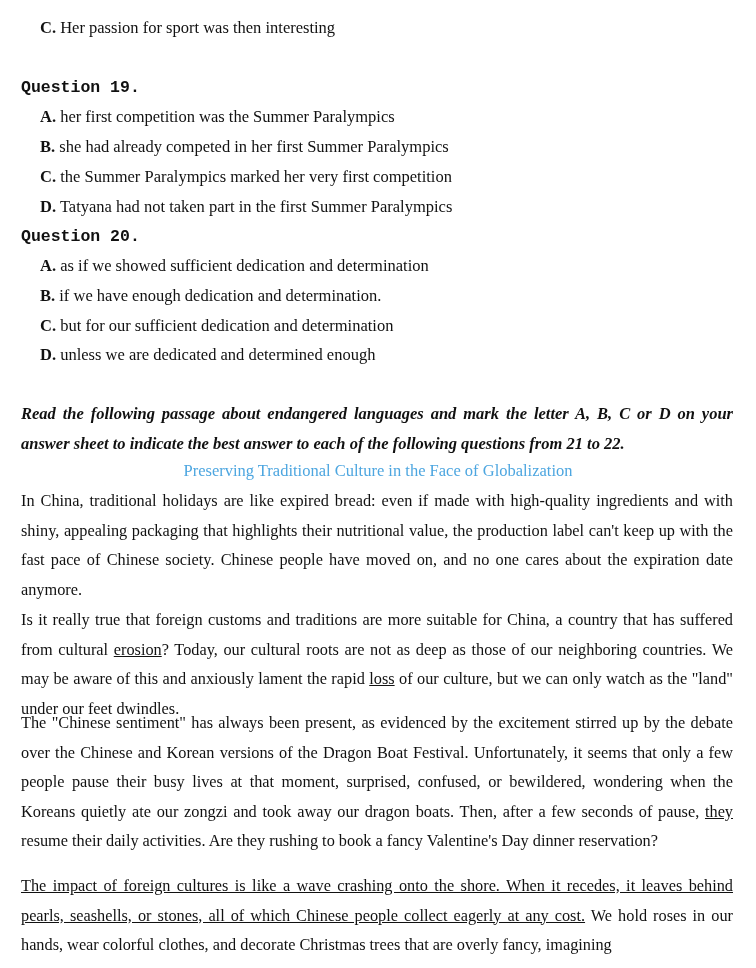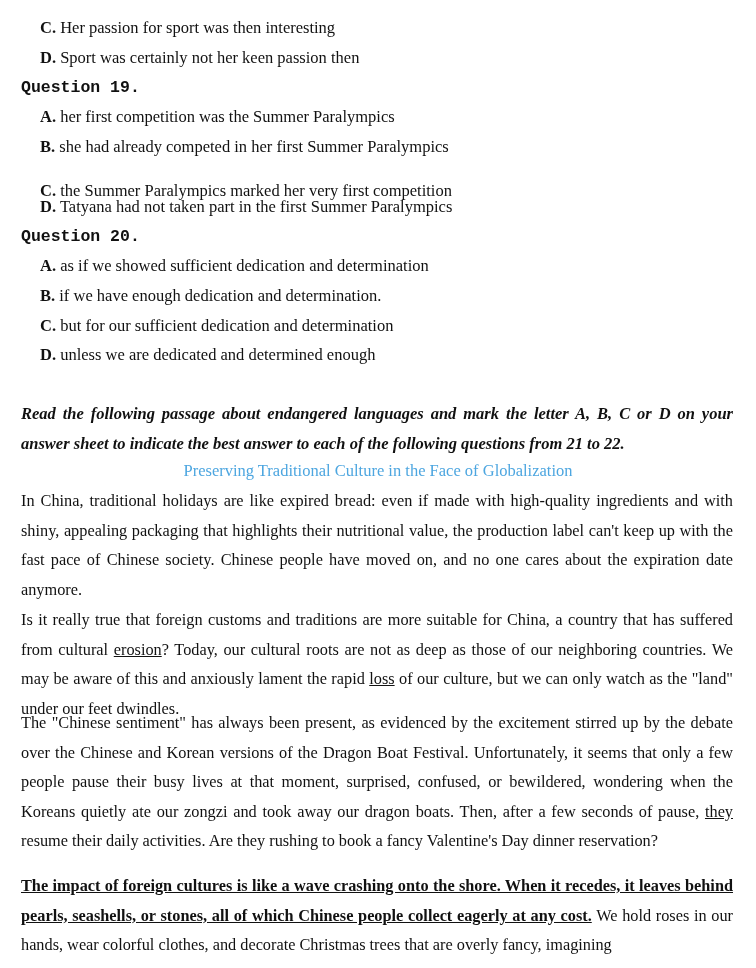--- a/index.html
+++ b/index.html
@@ -29,46 +29,42 @@
     position: absolute; left: 0; width: 756px; top: 460px;
     text-align: center; font-weight: normal;
     color: #4da6e0; line-height: 22px; font-size: 16.5px;
   }
   .para {
     position: absolute; left: 21px; width: 712px;
     text-align: justify; line-height: 29.6px;
     font-size: 16.3px;
   }
   .u { font-weight: normal; text-decoration: underline; }
-  .hl { font-weight: bold; text-decoration: underline; }
+  .hl { font-weight: normal; text-decoration: underline; }
 </style>
 </head>
 <body>
 
 <div class="page">
 
   <div class="opt" style="top:18px;">
     <b>C.</b>
     <span>Her passion for sport was then interesting</span>
-  </div>
-  <div class="opt" style="top:48px;">
-    <b>D.</b>
-    <span>Sport was certainly not her keen passion then</span>
   </div>
 
   <div class="qhead" style="top:78px;">Question 19.</div>
   <div class="opt" style="top:107px;">
     <b>A.</b>
     <span>her first competition was the Summer Paralympics</span>
   </div>
   <div class="opt" style="top:137px;">
     <b>B.</b>
     <span>she had already competed in her first Summer Paralympics</span>
   </div>
-  <div class="opt" style="top:181px;text-align:center;">
+  <div class="opt" style="top:167px;text-align:center;">
     <b>C.</b>
     <span>the Summer Paralympics marked her very first competition</span>
   </div>
   <div class="opt" style="top:197px;">
     <b>D.</b>
     <span>Tatyana had not taken part in the first Summer Paralympics</span>
   </div>
 
   <div class="qhead" style="top:227px;">Question 20.</div>
   <div class="opt" style="top:256px;">

